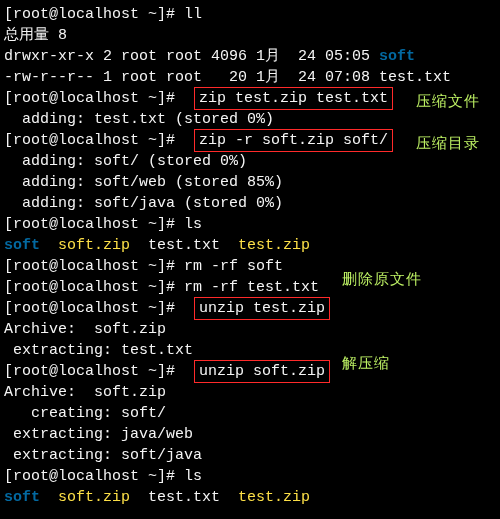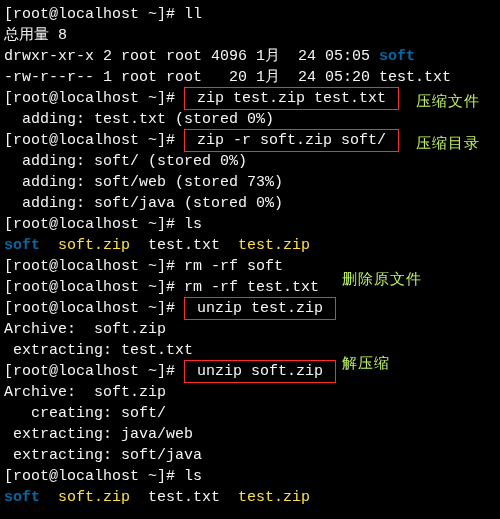--- a/index.html
+++ b/index.html
@@ -15,44 +15,44 @@
     box-sizing:border-box;
     padding:4px 4px 0 4px;
     position:relative;
   }
   .line{white-space:pre;}
   .blue{color:#0369a1;font-weight:bold;}
   .red{color:#fde047;font-weight:normal;}
   .hl{
     display:inline-block;
     border:1px solid #ff2a2a;
-    padding:0 12px;
-    margin:-1px 0;
+    padding:0 4px;
+    margin:-1px 10px;
   }
   .note{
     position:absolute;
     color:#bef264;
     font-family:"SimSun","Microsoft YaHei",sans-serif;
     font-size:15px;
     letter-spacing:1px;
     font-weight:500;
   }
 </style>
 </head>
 <body>
 
 <div class="line"><span>[root@localhost ~]# </span><span>ll</span></div>
 <div class="line"><span>总用量 8</span></div>
 <div class="line"><span>drwxr-xr-x 2 root root 4096 1月  24 05:05 </span><span class="blue">soft</span></div>
-<div class="line"><span>-rw-r--r-- 1 root root   20 1月  24 05:20 test.txt</span></div>
+<div class="line"><span>-rw-r--r-- 1 root root   20 1月  24 07:08 test.txt</span></div>
 <div class="line"><span>[root@localhost ~]# </span><span class="hl">zip test.zip test.txt</span></div>
 <div class="line"><span>  adding: test.txt (stored 0%)</span></div>
 <div class="line"><span>[root@localhost ~]# </span><span class="hl">zip -r soft.zip soft/</span></div>
 <div class="line"><span>  adding: soft/ (stored 0%)</span></div>
-<div class="line"><span>  adding: soft/web (stored 73%)</span></div>
+<div class="line"><span>  adding: soft/web (stored 85%)</span></div>
 <div class="line"><span>  adding: soft/java (stored 0%)</span></div>
 <div class="line"><span>[root@localhost ~]# </span><span>ls</span></div>
 <div class="line"><span class="blue">soft</span><span>  </span><span class="red">soft.zip</span><span>  </span><span>test.txt</span><span>  </span><span class="red">test.zip</span></div>
 <div class="line"><span>[root@localhost ~]# </span><span>rm -rf soft</span></div>
 <div class="line"><span>[root@localhost ~]# </span><span>rm -rf test.txt</span></div>
 <div class="line"><span>[root@localhost ~]# </span><span class="hl">unzip test.zip</span></div>
 <div class="line"><span>Archive:  soft.zip</span></div>
 <div class="line"><span> extracting: test.txt</span></div>
 <div class="line"><span>[root@localhost ~]# </span><span class="hl">unzip soft.zip</span></div>
 <div class="line"><span>Archive:  soft.zip</span></div>

